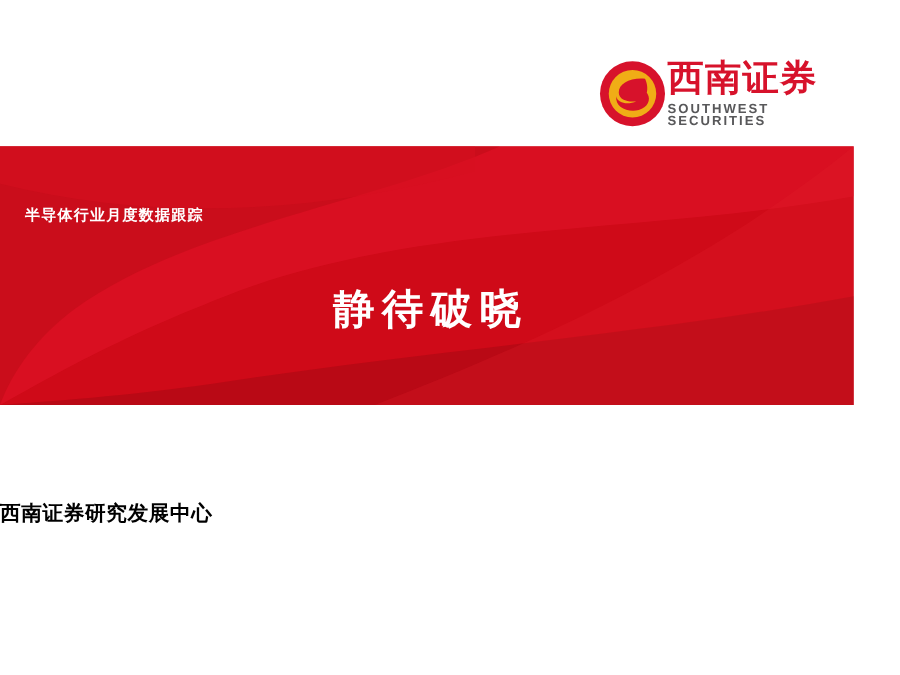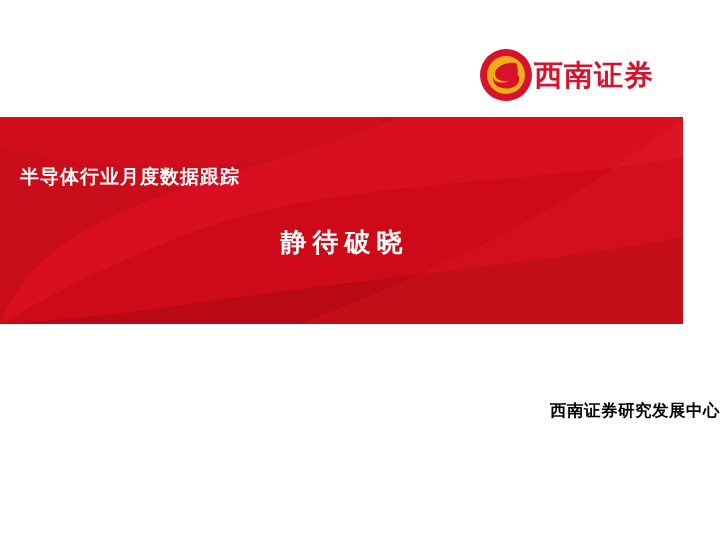--- a/index.html
+++ b/index.html
@@ -93,48 +93,48 @@
     left: 0;
     top: 0;
     width: 683px;
     height: 207px;
   }
   .banner-sub {
     position: absolute;
     left: 20px;
     top: 47px;
     font-family: "DejaVu Sans", sans-serif;
-    font-size: 19px;
+    font-size: 12px;
     font-weight: bold;
     color: #ffffff;
     letter-spacing: 1px;
     z-index: 3;
   }
   .banner-title {
     position: absolute;
     left: 0;
     top: 108px;
     width: 683px;
     text-align: center;
     font-family: "DejaVu Sans", sans-serif;
-    font-size: 26px;
+    font-size: 33px;
     font-weight: bold;
     color: #ffffff;
     letter-spacing: 6px;
     text-indent: 6px;
     z-index: 3;
   }
 
   
   .footer {
     position: absolute;
     left: 0;
     top: 398px;
     width: 720px;
-    text-align: right;
+    text-align: left;
     color: #000000;
     font-family: "DejaVu Sans", sans-serif;
   }
   .footer-line {
     font-size: 16.5px;
     font-weight: bold;
     line-height: 25px;
     letter-spacing: 0.5px;
   }
 </style>
@@ -146,20 +146,21 @@
   <div class="logo">
     <div class="logo-mark">
       <div class="ring"></div>
       <div class="inner"></div>
       <svg class="swoosh" viewBox="0 0 32 32">
         <path d="M26 4 C14 3, 5 8, 5 15 C5 21, 13 23, 19 22 C13 25, 4 24, 3 18 C2 27, 12 31, 21 29 C28 27, 31 21, 28 16 C25 11, 14 12, 12 15 C16 11, 26 12, 27 17 C29 11, 27 6, 26 4 Z" fill="#d7122b"></path>
       </svg>
     </div>
     <div class="logo-text">
       <div class="logo-cn">西南证券</div>
+      <div class="logo-en">SOUTHWEST SECURITIES</div>
     </div>
   </div>
 
   <div class="banner">
     <svg class="waves" viewBox="0 0 683 207" preserveAspectRatio="none">
       <path d="M0,0 L683,0 L683,40 C520,70 330,60 180,120 C90,155 40,185 0,207 Z" fill="#e2142a" opacity="0.55"></path>
       <path d="M0,0 L400,0 C300,45 150,65 60,130 C30,152 10,180 0,207 Z" fill="#b70a14" opacity="0.45"></path>
       <path d="M0,207 L683,207 L683,120 C520,150 330,165 170,190 C100,200 40,204 0,207 Z" fill="#a30711" opacity="0.5"></path>
       <path d="M683,0 L683,207 L300,207 C420,160 560,100 683,0 Z" fill="#e41f2d" opacity="0.25"></path>
       <path d="M0,30 C120,60 250,55 380,20 L380,0 L0,0 Z" fill="#d8101f" opacity="0.5"></path>

